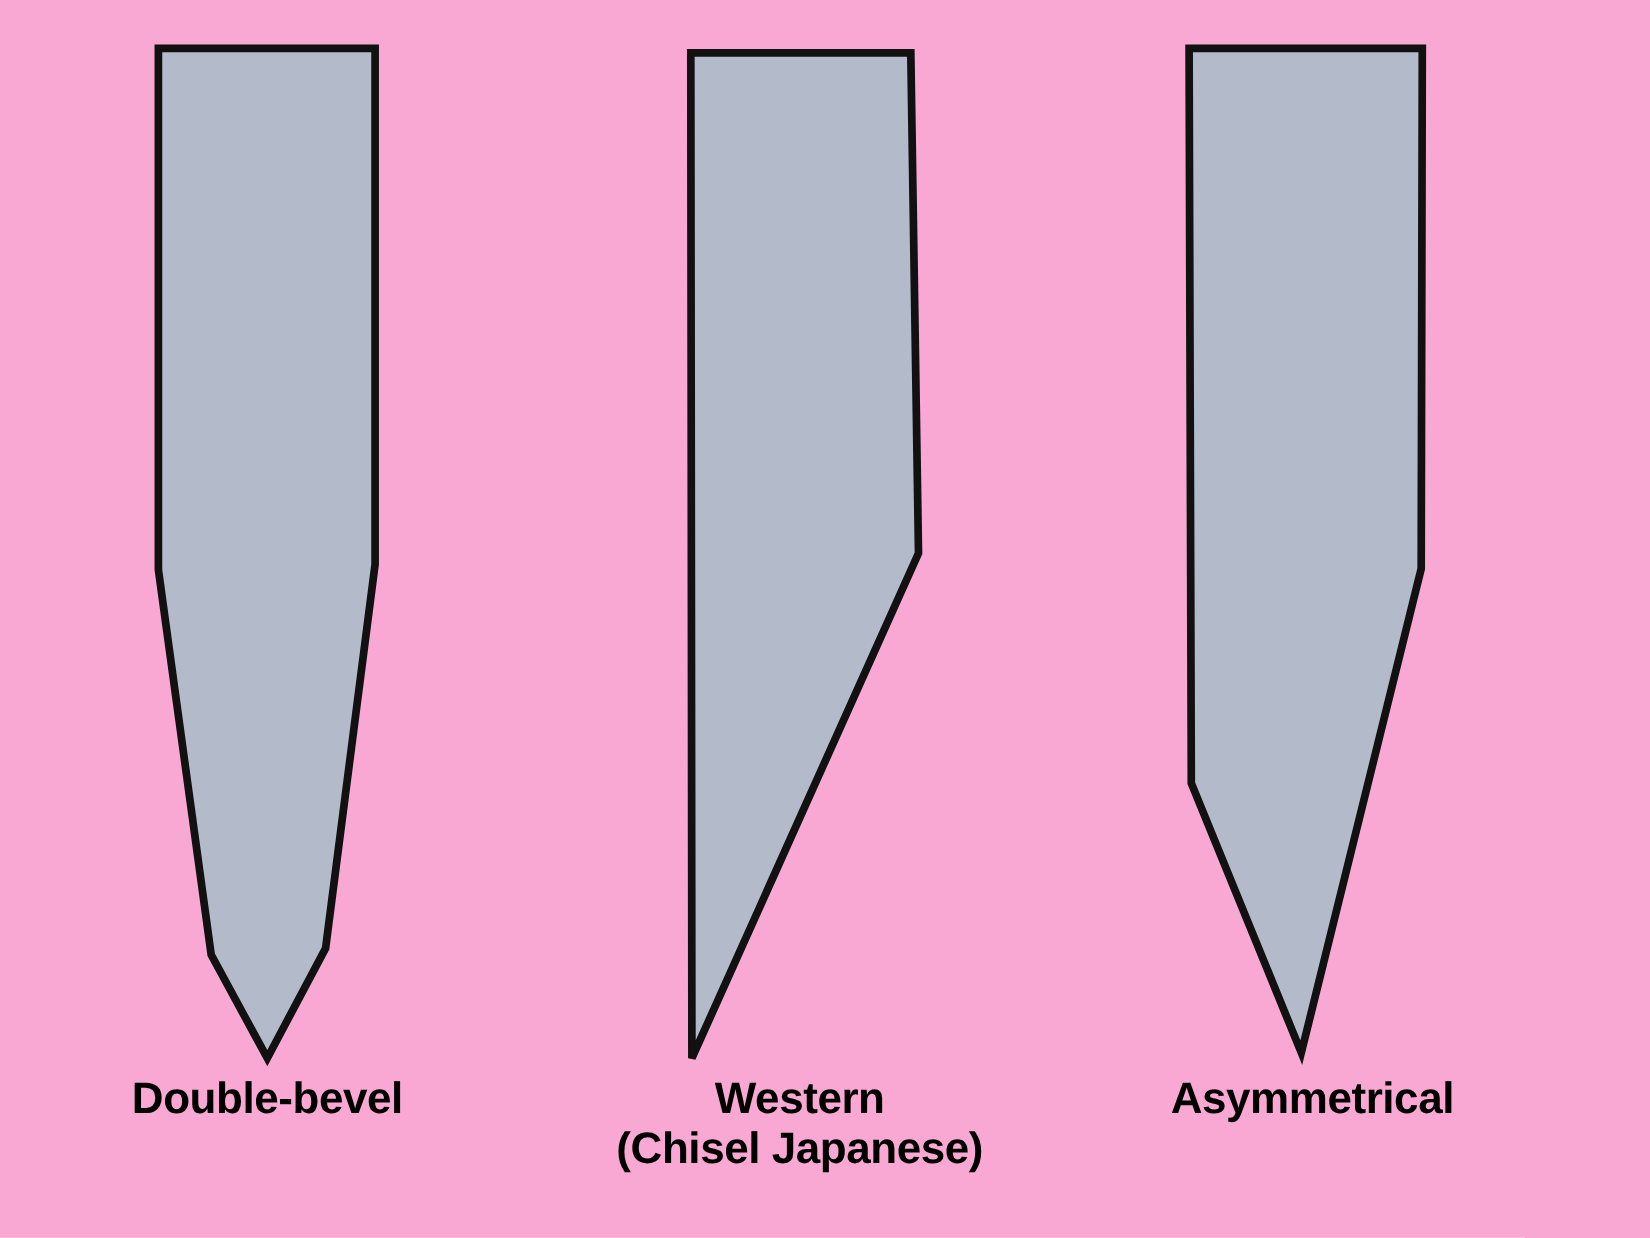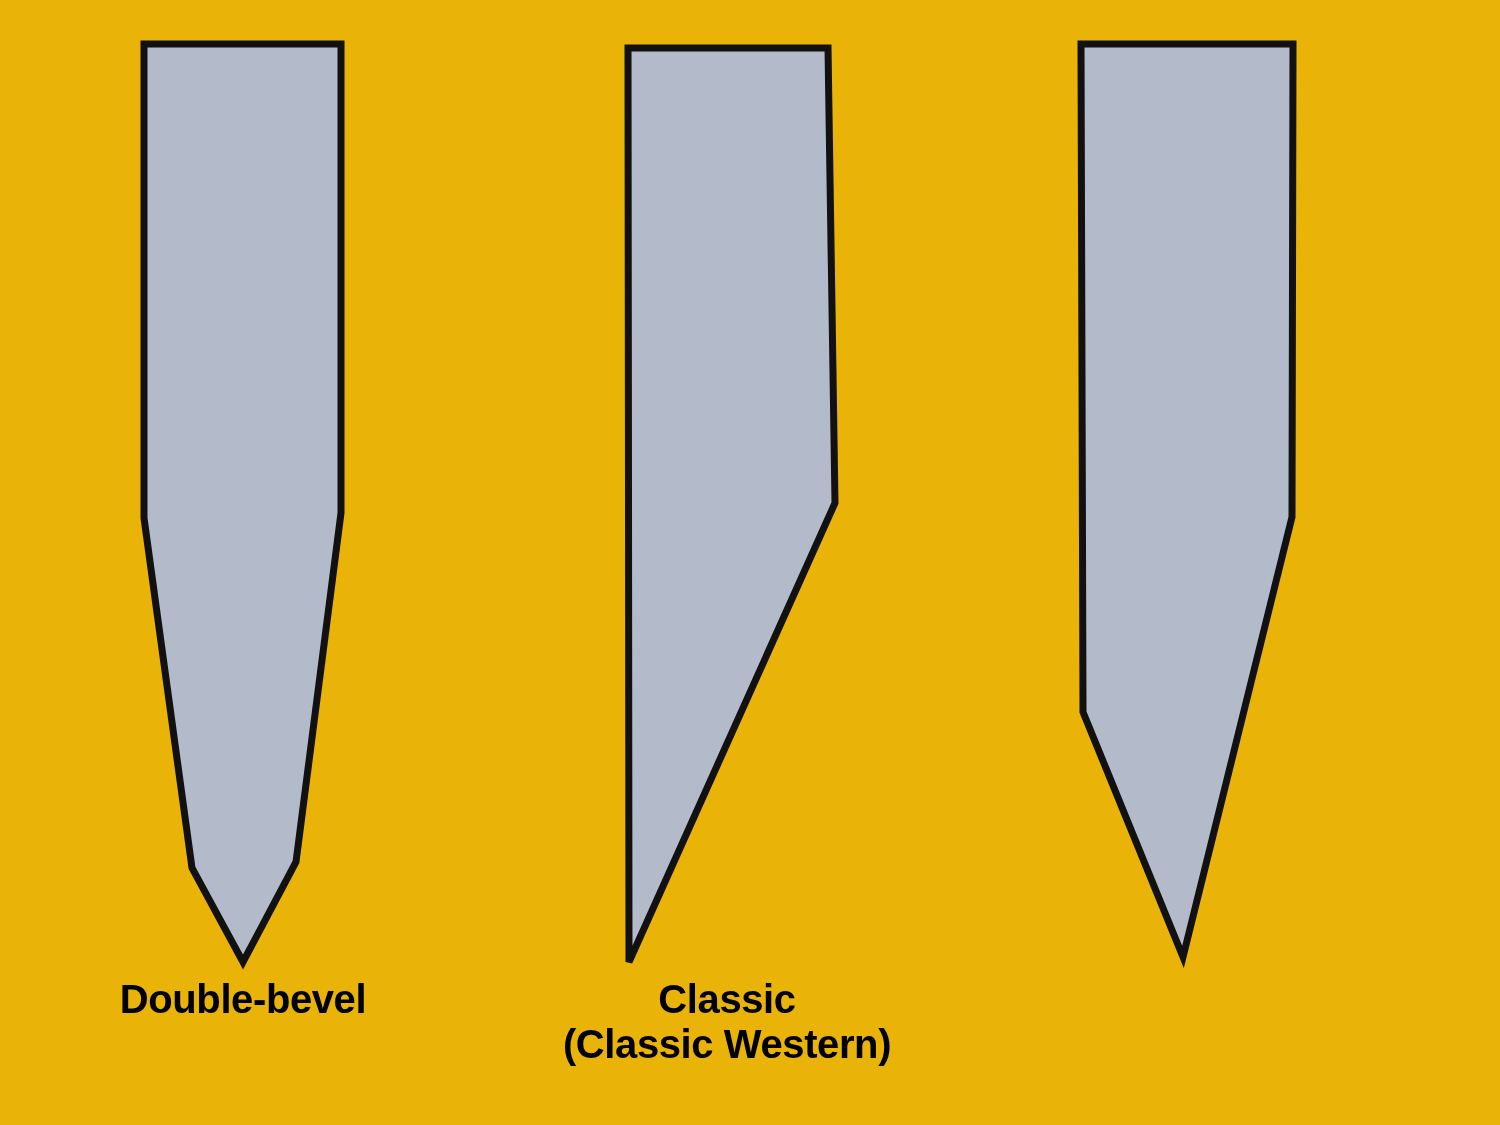--- a/index.html
+++ b/index.html
@@ -11,21 +11,21 @@
     width: 1500px;
     height: 1125px;
     background: #ffffff;
     font-family: "Liberation Sans", sans-serif;
     overflow: hidden;
   }
   #diagram-root {
     position: relative;
     width: 1500px;
     height: 1125px;
-    background: #eab308;
+    background: #f9a8d4;
   }
   #blade-canvas {
     position: absolute;
     left: 0;
     top: 0;
     width: 1500px;
     height: 1125px;
     display: block;
   }
   .blade-shape {
@@ -72,20 +72,21 @@
     <polygon class="blade-shape" points="144,44 341,44 341,513 296,862 243,962 192,868 144,518" fill="#b3bbcb" stroke="#111111" stroke-width="7"></polygon>
     <polygon class="blade-shape" points="628,48 828,48 835,503 629,962" fill="#b3bbcb" stroke="#111111" stroke-width="7"></polygon>
     <polygon class="blade-shape" points="1081,44 1293,44 1292,517 1183,957 1083,712" fill="#b3bbcb" stroke="#111111" stroke-width="7"></polygon>
   </svg>
 
   <div class="caption-block" id="caption-1">
     <span class="caption-line">Double-bevel</span>
   </div>
 
   <div class="caption-block" id="caption-2">
-    <span class="caption-line">Classic</span>
-    <span class="caption-line">(Classic Western)</span>
+    <span class="caption-line">Western</span>
+    <span class="caption-line">(Chisel Japanese)</span>
   </div>
 
   <div class="caption-block" id="caption-3">
+    <span class="caption-line">Asymmetrical</span>
   </div>
 
 </div>
 
 </body></html>

